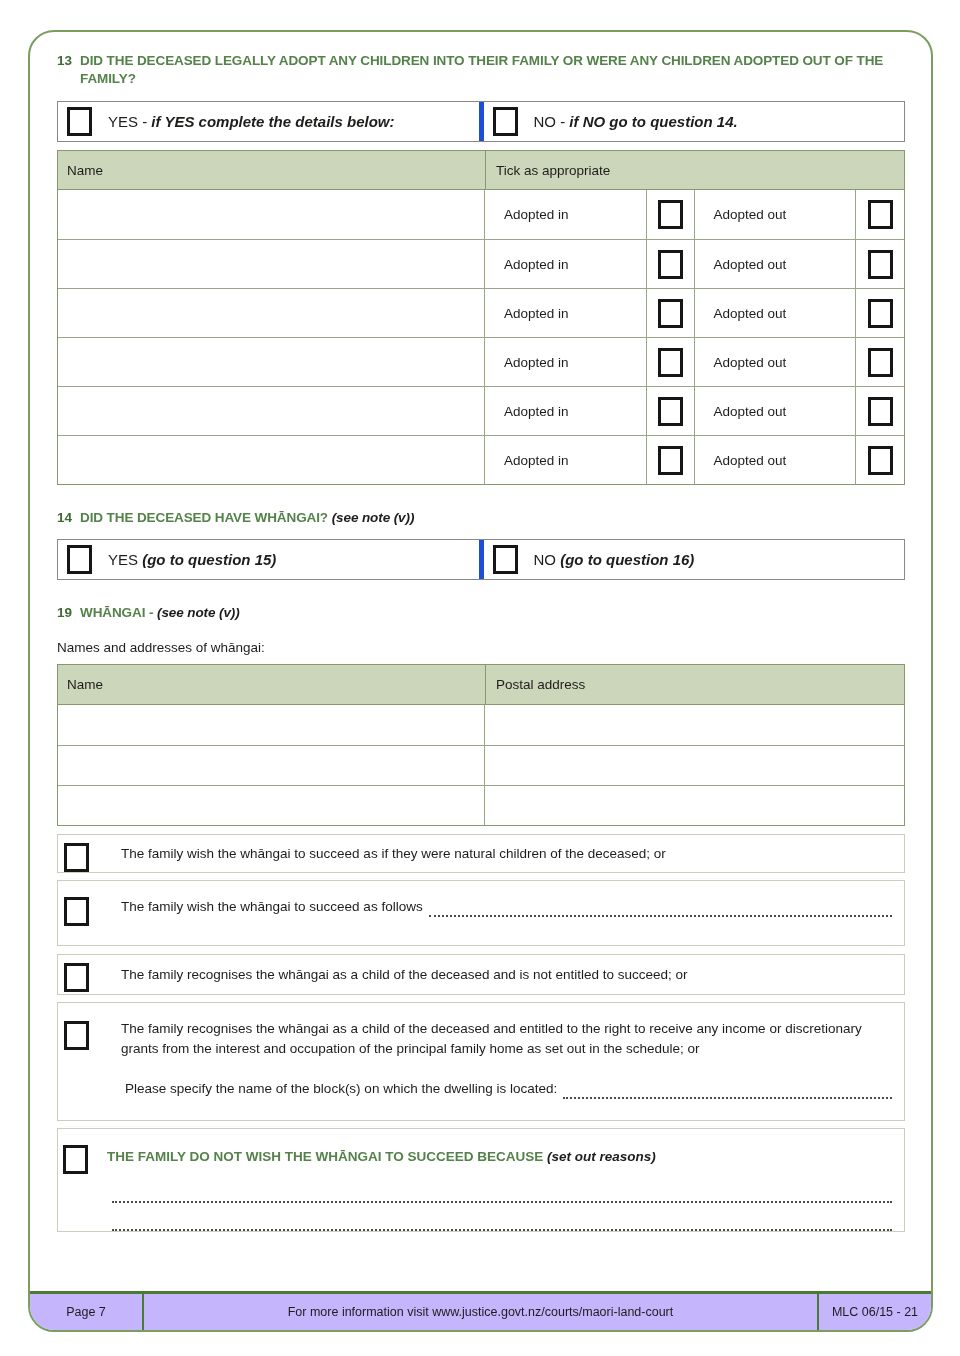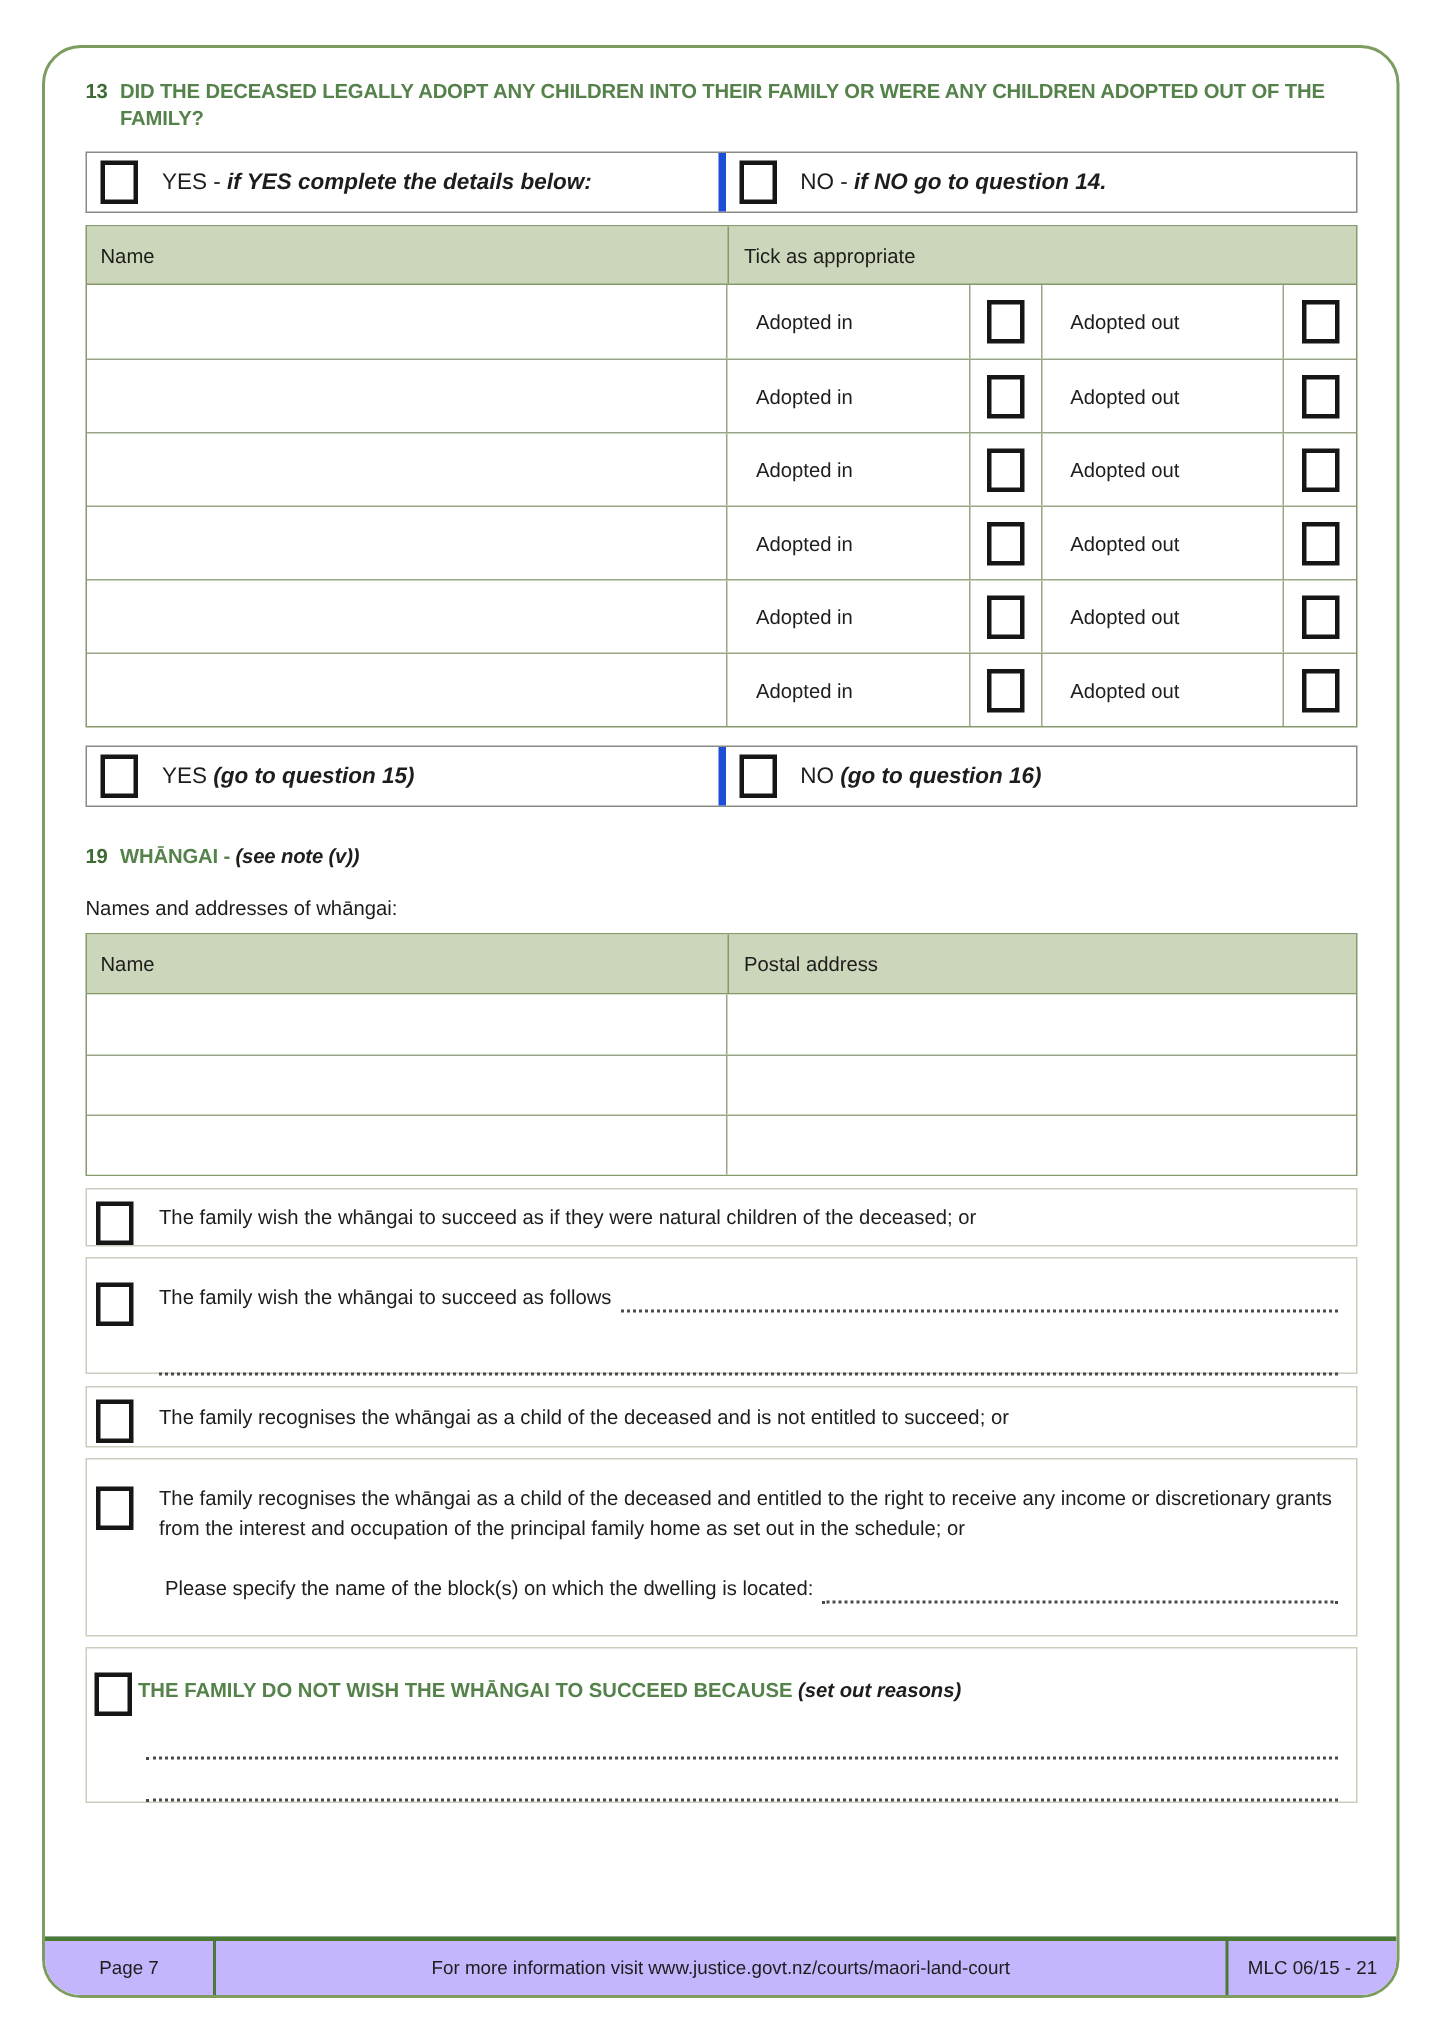--- a/index.html
+++ b/index.html
@@ -44,21 +44,21 @@
   .wtbl { border:1px solid #85996b; margin-top:9px; }
   .wtbl .tbl-head { height:40px; }
   .w-row { display:flex; height:40px; background:#fff; }
   .w-row + .w-row { border-top:1px solid #9aa786; }
   .w-name { width:427px; flex:0 0 427px; border-right:1px solid #9aa786; }
   .w-postal { flex:1; }
 
   .plain-text { font-size:13.5px; }
 
   
-  .opt-box { border:1px solid #c9cfbc; background:#fff; display:flex; padding:6px 12px 6px 6px; }
+  .opt-box { border:1px solid #c9cfbc; background:#fff; display:flex; padding:6px 12px 6px 6px;gap:15px; }
   .opt-box .cbx { margin-top:2px; }
   .opt-text { margin-left:17px; font-size:13.5px; line-height:20px; padding-top:6px; flex:1; }
   .dotline { flex:1; border-bottom:2px dotted #4a4a4a; height:12px; margin-left:6px; min-width:40px; }
   .dotline-full { border-bottom:2px dotted #4a4a4a; height:12px; }
   .opt5-green { color:#54824a; font-weight:700; font-size:13.5px; }
 
   
   .footer-bar {
     margin-top:auto; height:39px; background:#c4b5fd;
     border-top:3px solid #4a7a33; display:flex; align-items:center; font-size:12.5px;
@@ -159,20 +159,24 @@
         <div class="col-cbx">
             <span class="cbx"></span>
           </div>
         <div class="col-label">Adopted out</div>
         <div class="col-cbx">
             <span class="cbx"></span>
           </div>
       </div>
     </div>
 
+    <div class="q-heading mt24">
+      <span class="q-num">14</span>
+      <span><span>DID THE DECEASED HAVE WHĀNGAI? </span><span class="note-italic">(see note (v))</span></span>
+    </div>
 
     <div class="yesno mt12">
       <div class="yesno-cell">
         <span class="cbx"></span>
         <span class="yesno-text"><span>YES </span><span class="it">(go to question 15)</span></span>
       </div>
       <div class="yesno-cell">
         <span class="cbx"></span>
         <span class="yesno-text"><span>NO </span><span class="it">(go to question 16)</span></span>
       </div>
@@ -202,21 +206,21 @@
         <div class="w-name"></div>
         <div class="w-postal"></div>
       </div>
     </div>
 
     <div class="opt-box mt8" style="height:39px;">
       <span class="cbx"></span>
       <div class="opt-text" style="padding-top:3px;">The family wish the whāngai to succeed as if they were natural children of the deceased; or</div>
     </div>
 
-    <div class="opt-box mt7" style="height:78px; align-items:flex-start;">
+    <div class="opt-box mt7" style="height:66px; align-items:flex-start;">
       <span class="cbx" style="margin-top:10px;"></span>
       <div class="opt-text" style="padding-top:0;">
         <div style="display:flex; align-items:flex-end; margin-top:10px;">
           <span>The family wish the whāngai to succeed as follows</span>
           <span class="dotline"></span>
         </div>
         <div class="dotline-full" style="margin-top:30px;"></div>
       </div>
     </div>
 

